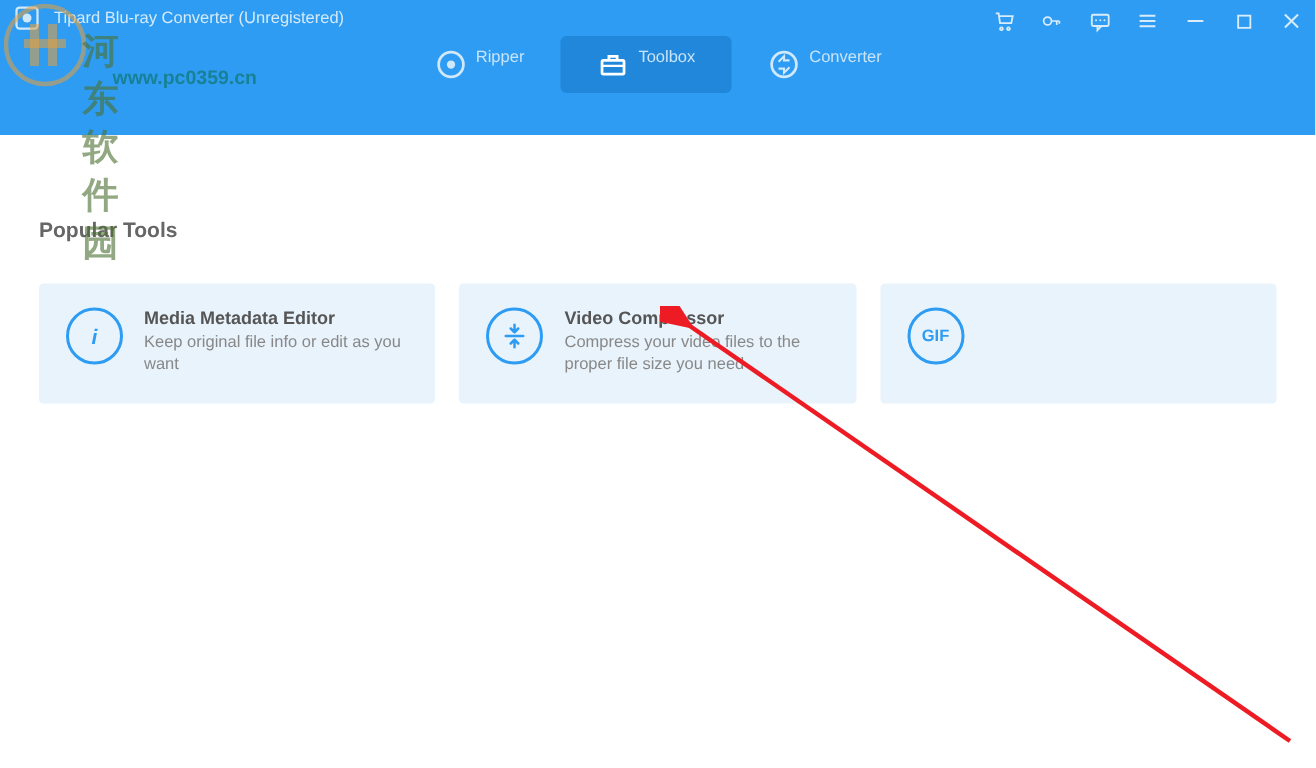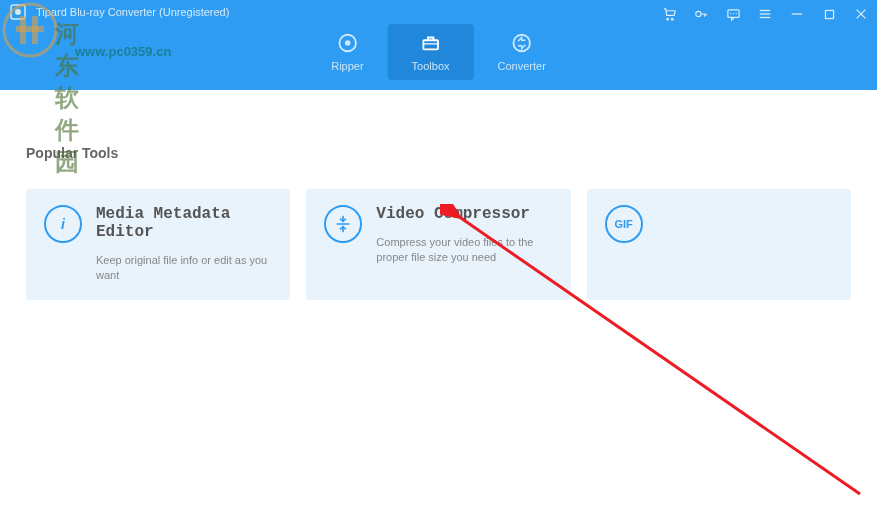--- a/index.html
+++ b/index.html
@@ -91,22 +91,21 @@
       position: absolute;
       left: 50%;
       transform: translateX(-50%);
       top: 24px;
       display: flex;
       gap: 0;
     }
     
     .nav-tab {
       display: flex;
-      flex-direction: column;
-      align-items: center;
+      align-items: flex-start;
       gap: 6px;
       padding: 8px 24px;
       cursor: pointer;
       color: #c8e4f9;
       font-size: 11px;
       border-radius: 4px;
     }
     
     .nav-tab.active {
       background: #2187db;
@@ -165,24 +164,23 @@
       font-style: normal;
       justify-content: center;
     }
     
     .tool-card-text {
       flex: 1;
     }
     
     .tool-card-title {
       color: #555;
-      font-size: 16px;
+      font-size: 12px;
       font-weight: 600;
-      margin-bottom: 12px;
-      font-family: Liberation Mono, monospace;
+      margin-bottom: 2px;
     }
     
     .tool-card-desc {
       color: #888;
       font-size: 11px;
       line-height: 1.4;
     }
     
     .red-arrow {
       position: absolute;

